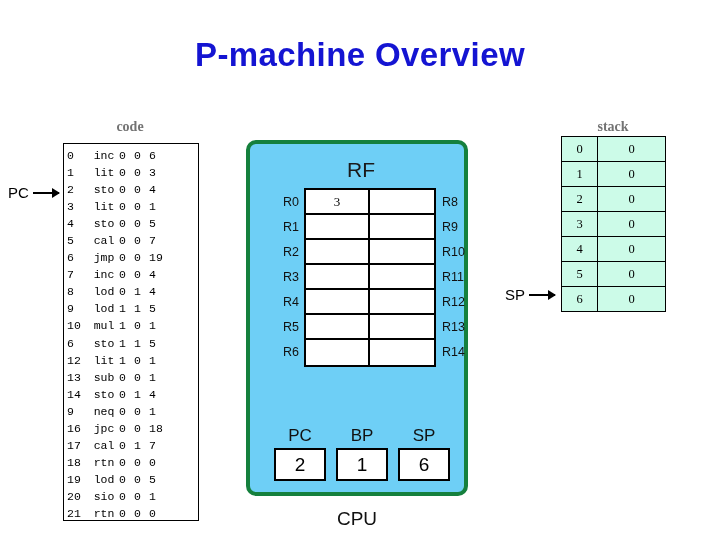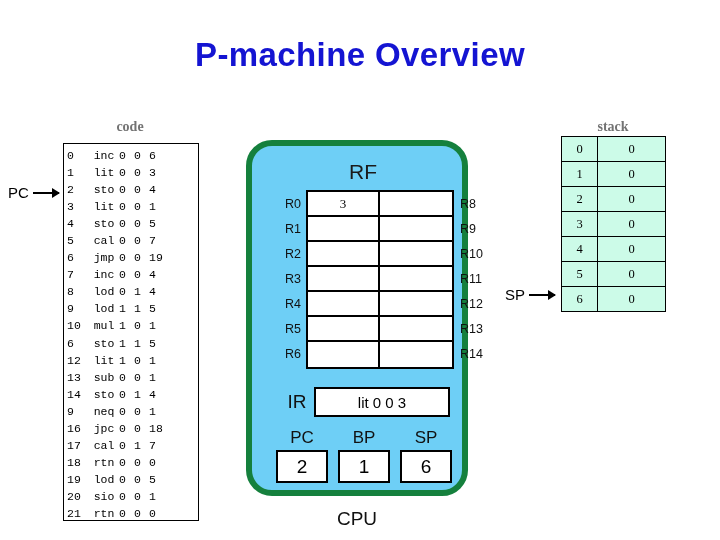--- a/index.html
+++ b/index.html
@@ -102,41 +102,41 @@
   }
 
   
   #cpu-panel {
     position: absolute;
     left: 246px;
     top: 140px;
     width: 222px;
     height: 356px;
     background: #6ecff6;
-    border-radius: 26px;
-    border: 6px solid #15803d;
+    border-radius: 10px;
+    border: 4px solid #15803d;
     box-sizing: border-box;
   }
   #rf-title {
     position: absolute;
     left: 0;
     top: 14px;
     width: 222px;
     text-align: center;
     font-family: "Liberation Sans", sans-serif;
     font-size: 21px;
     color: #1a1a1a;
   }
 
   
   #rf-grid {
     position: absolute;
     left: 54px;
     top: 44px;
-    width: 148px;
+    width: 132px;
     border: 2px solid #000000;
     box-sizing: border-box;
     background: #fca5a5;
   }
   .rf-row {
     display: flex;
     height: 25px;
     position: relative;
   }
   .rf-cell {
@@ -352,24 +352,20 @@
         <span class="rf-label lbl-right">R13</span>
       </div>
       <div class="rf-row">
         <span class="rf-label lbl-left">R6</span>
         <div class="rf-cell left"></div>
         <div class="rf-cell right"></div>
         <span class="rf-label lbl-right">R14</span>
       </div>
     </div>
 
-  <div id="ir-row">
-    <div id="ir-label">IR</div>
-    <div id="ir-box">lit 0 0 3</div>
-  </div>
 
   <div id="ptr-regs">
       <div class="ptr-reg">
         <div class="ptr-reg-label">PC</div>
         <div class="ptr-reg-box">2</div>
       </div>
       <div class="ptr-reg">
         <div class="ptr-reg-label">BP</div>
         <div class="ptr-reg-box">1</div>
       </div>

